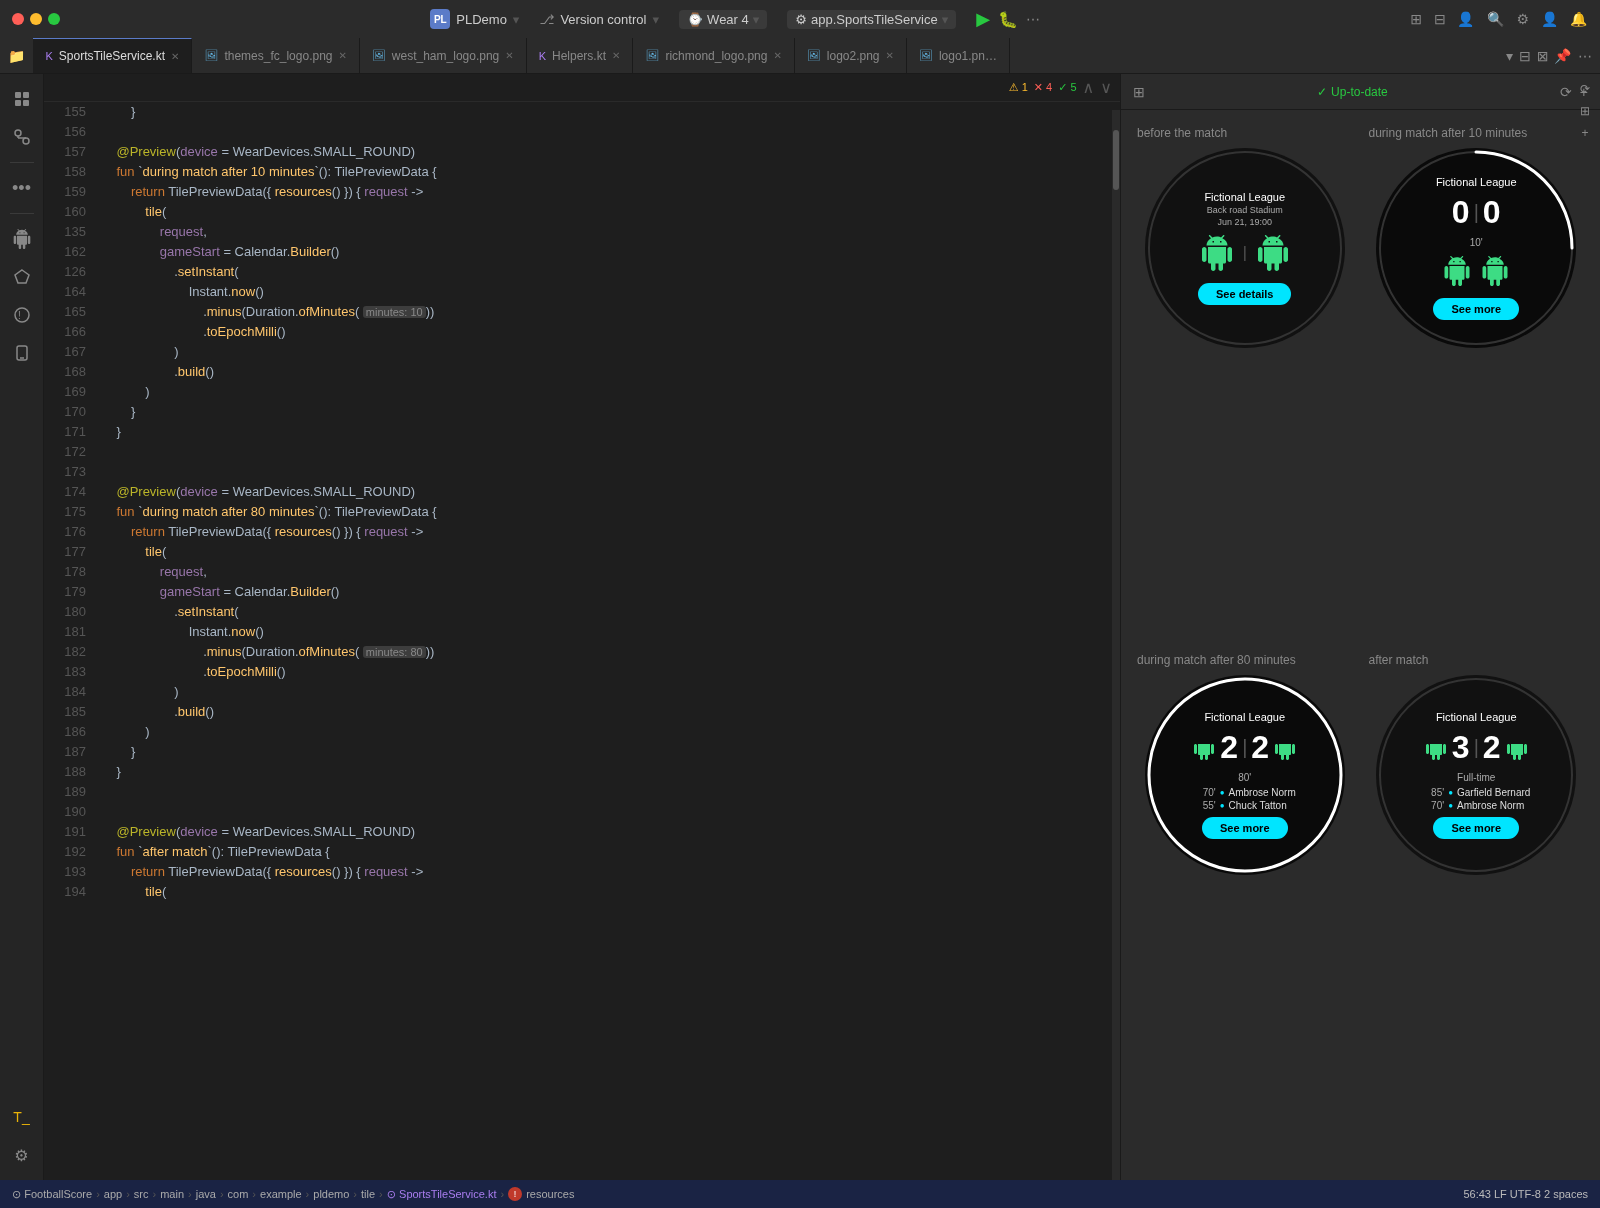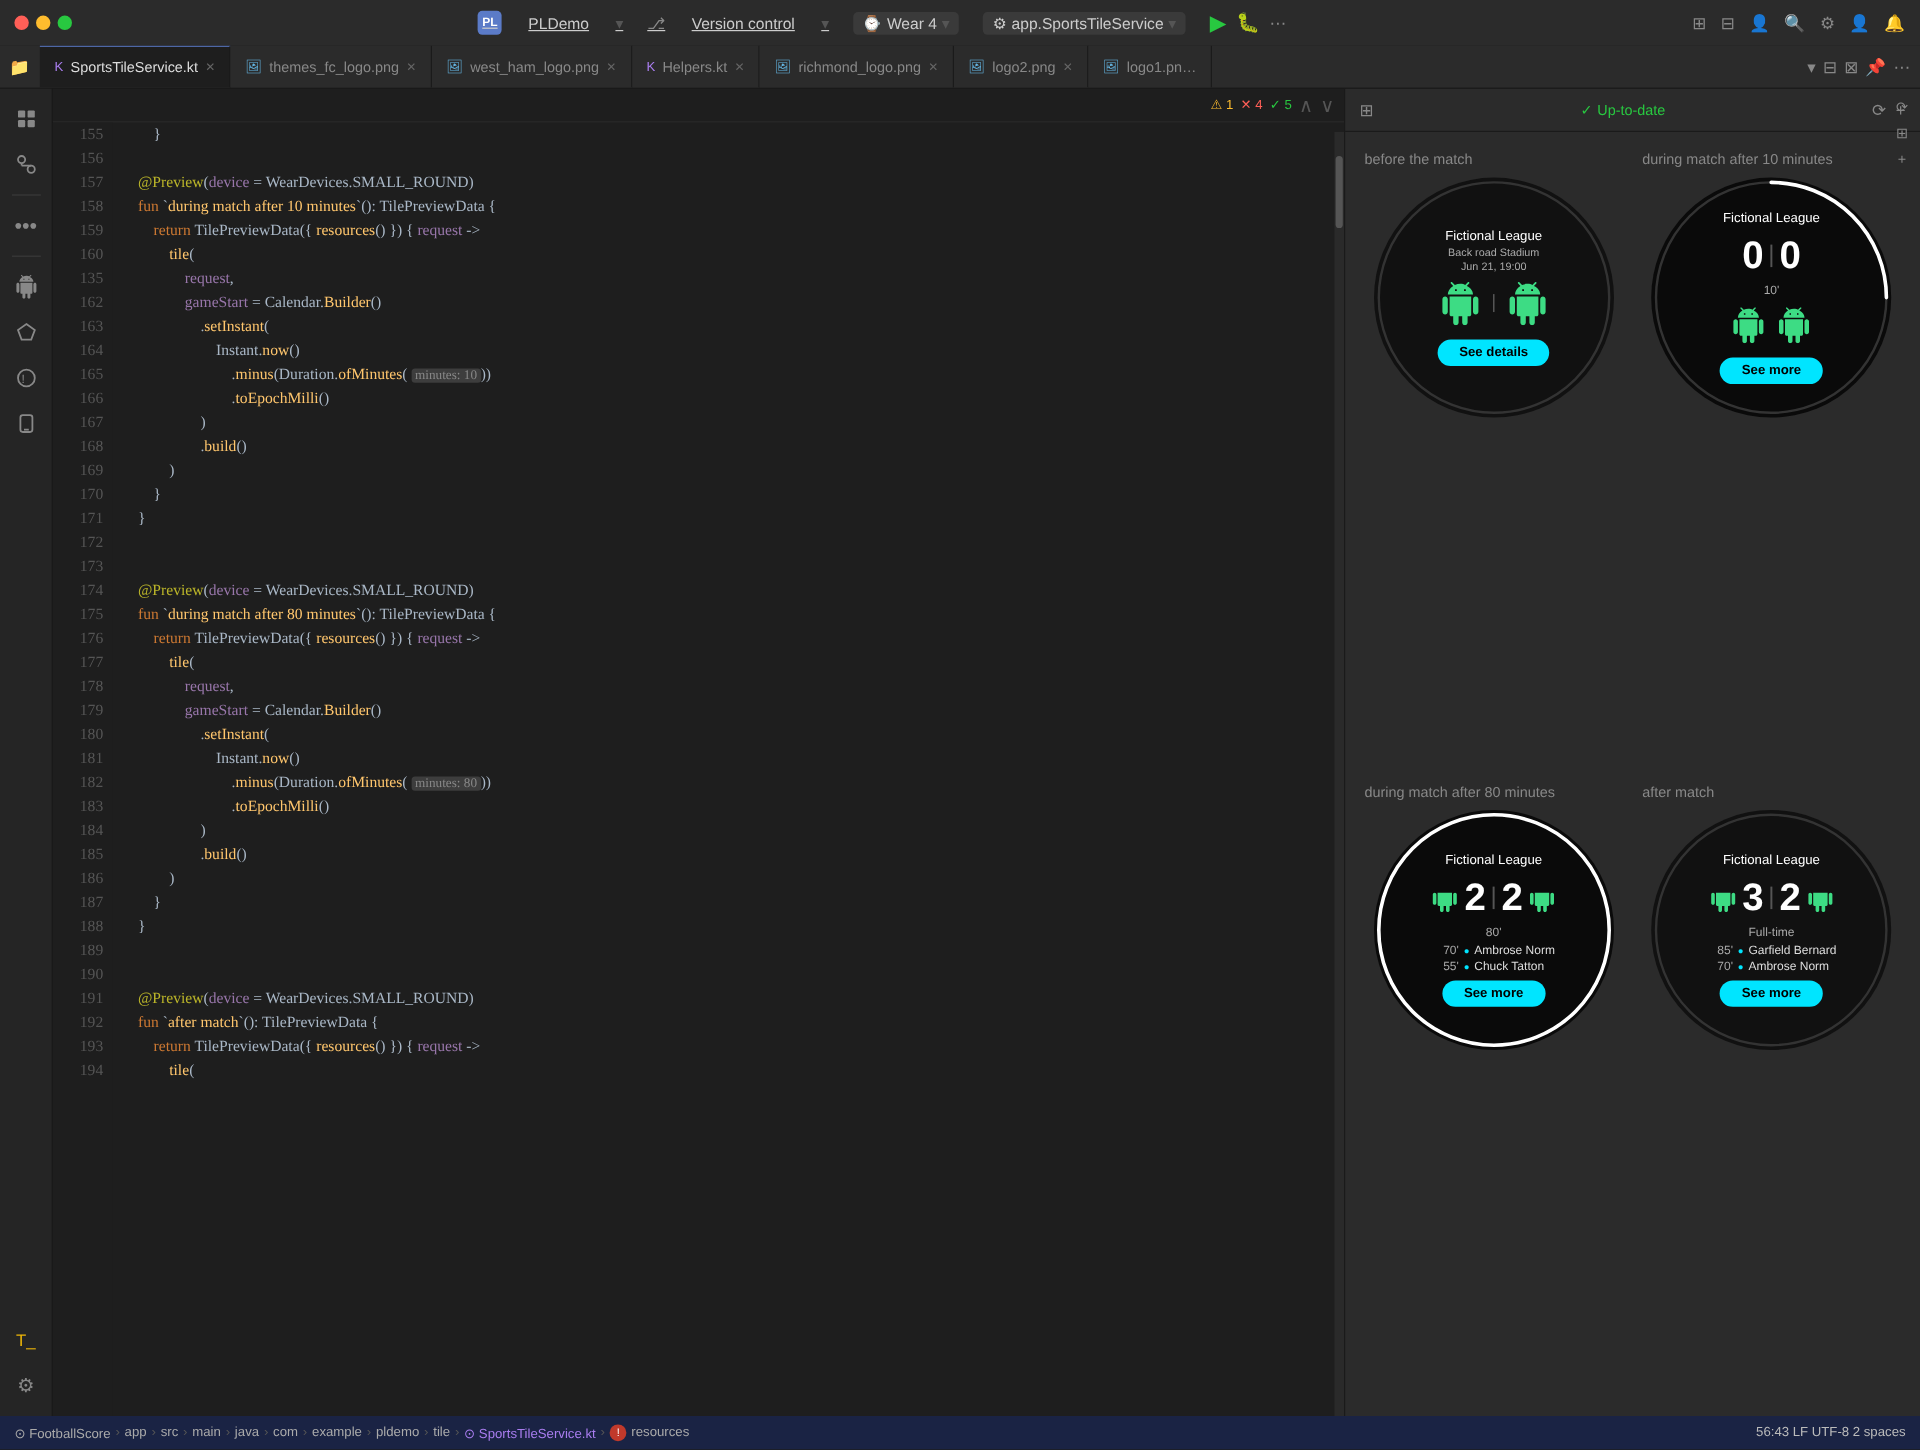--- a/index.html
+++ b/index.html
@@ -41,24 +41,23 @@
     .title-bar-center {
       display: flex;
       align-items: center;
       gap: 20px;
       flex: 1;
       justify-content: center;
     }
     .title-project {
       display: flex;
       align-items: center;
-      gap: 22px;
+      gap: 6px;
       font-size: 13px;
       color: #ccc;
-      text-decoration: underline;
     }
     .project-icon {
       width: 20px;
       height: 20px;
       background: #5b7bc8;
       border-radius: 4px;
       display: flex;
       align-items: center;
       justify-content: center;
       font-size: 10px;
@@ -198,21 +197,21 @@
       align-items: center;
       gap: 2px;
     }
     .warn-yellow { color: #febc2e; }
     .warn-red { color: #ff5f57; }
     .warn-green { color: #28c840; }
     .code-content {
       flex: 1;
       overflow: hidden;
       display: flex;
-      font-family: Liberation Serif, serif;
+      font-family: Liberation Sans, sans-serif;
       font-size: 13px;
       line-height: 20px;
     }
     .line-numbers {
       width: 50px;
       background: #1e1e1e;
       text-align: right;
       padding: 0 8px 0 0;
       color: #555;
       user-select: none;
@@ -609,21 +608,21 @@
     <div class="code-content">
       <div class="line-numbers">
         <div>155</div>
           <div>156</div>
           <div>157</div>
           <div>158</div>
           <div>159</div>
         <div>160</div>
           <div>135</div>
           <div>162</div>
-          <div>163</div>
+          <div>126</div>
           <div>164</div>
         <div>165</div>
           <div>166</div>
           <div>167</div>
           <div>168</div>
           <div>169</div>
         <div>170</div>
           <div>171</div>
           <div>172</div>
           <div>173</div>

